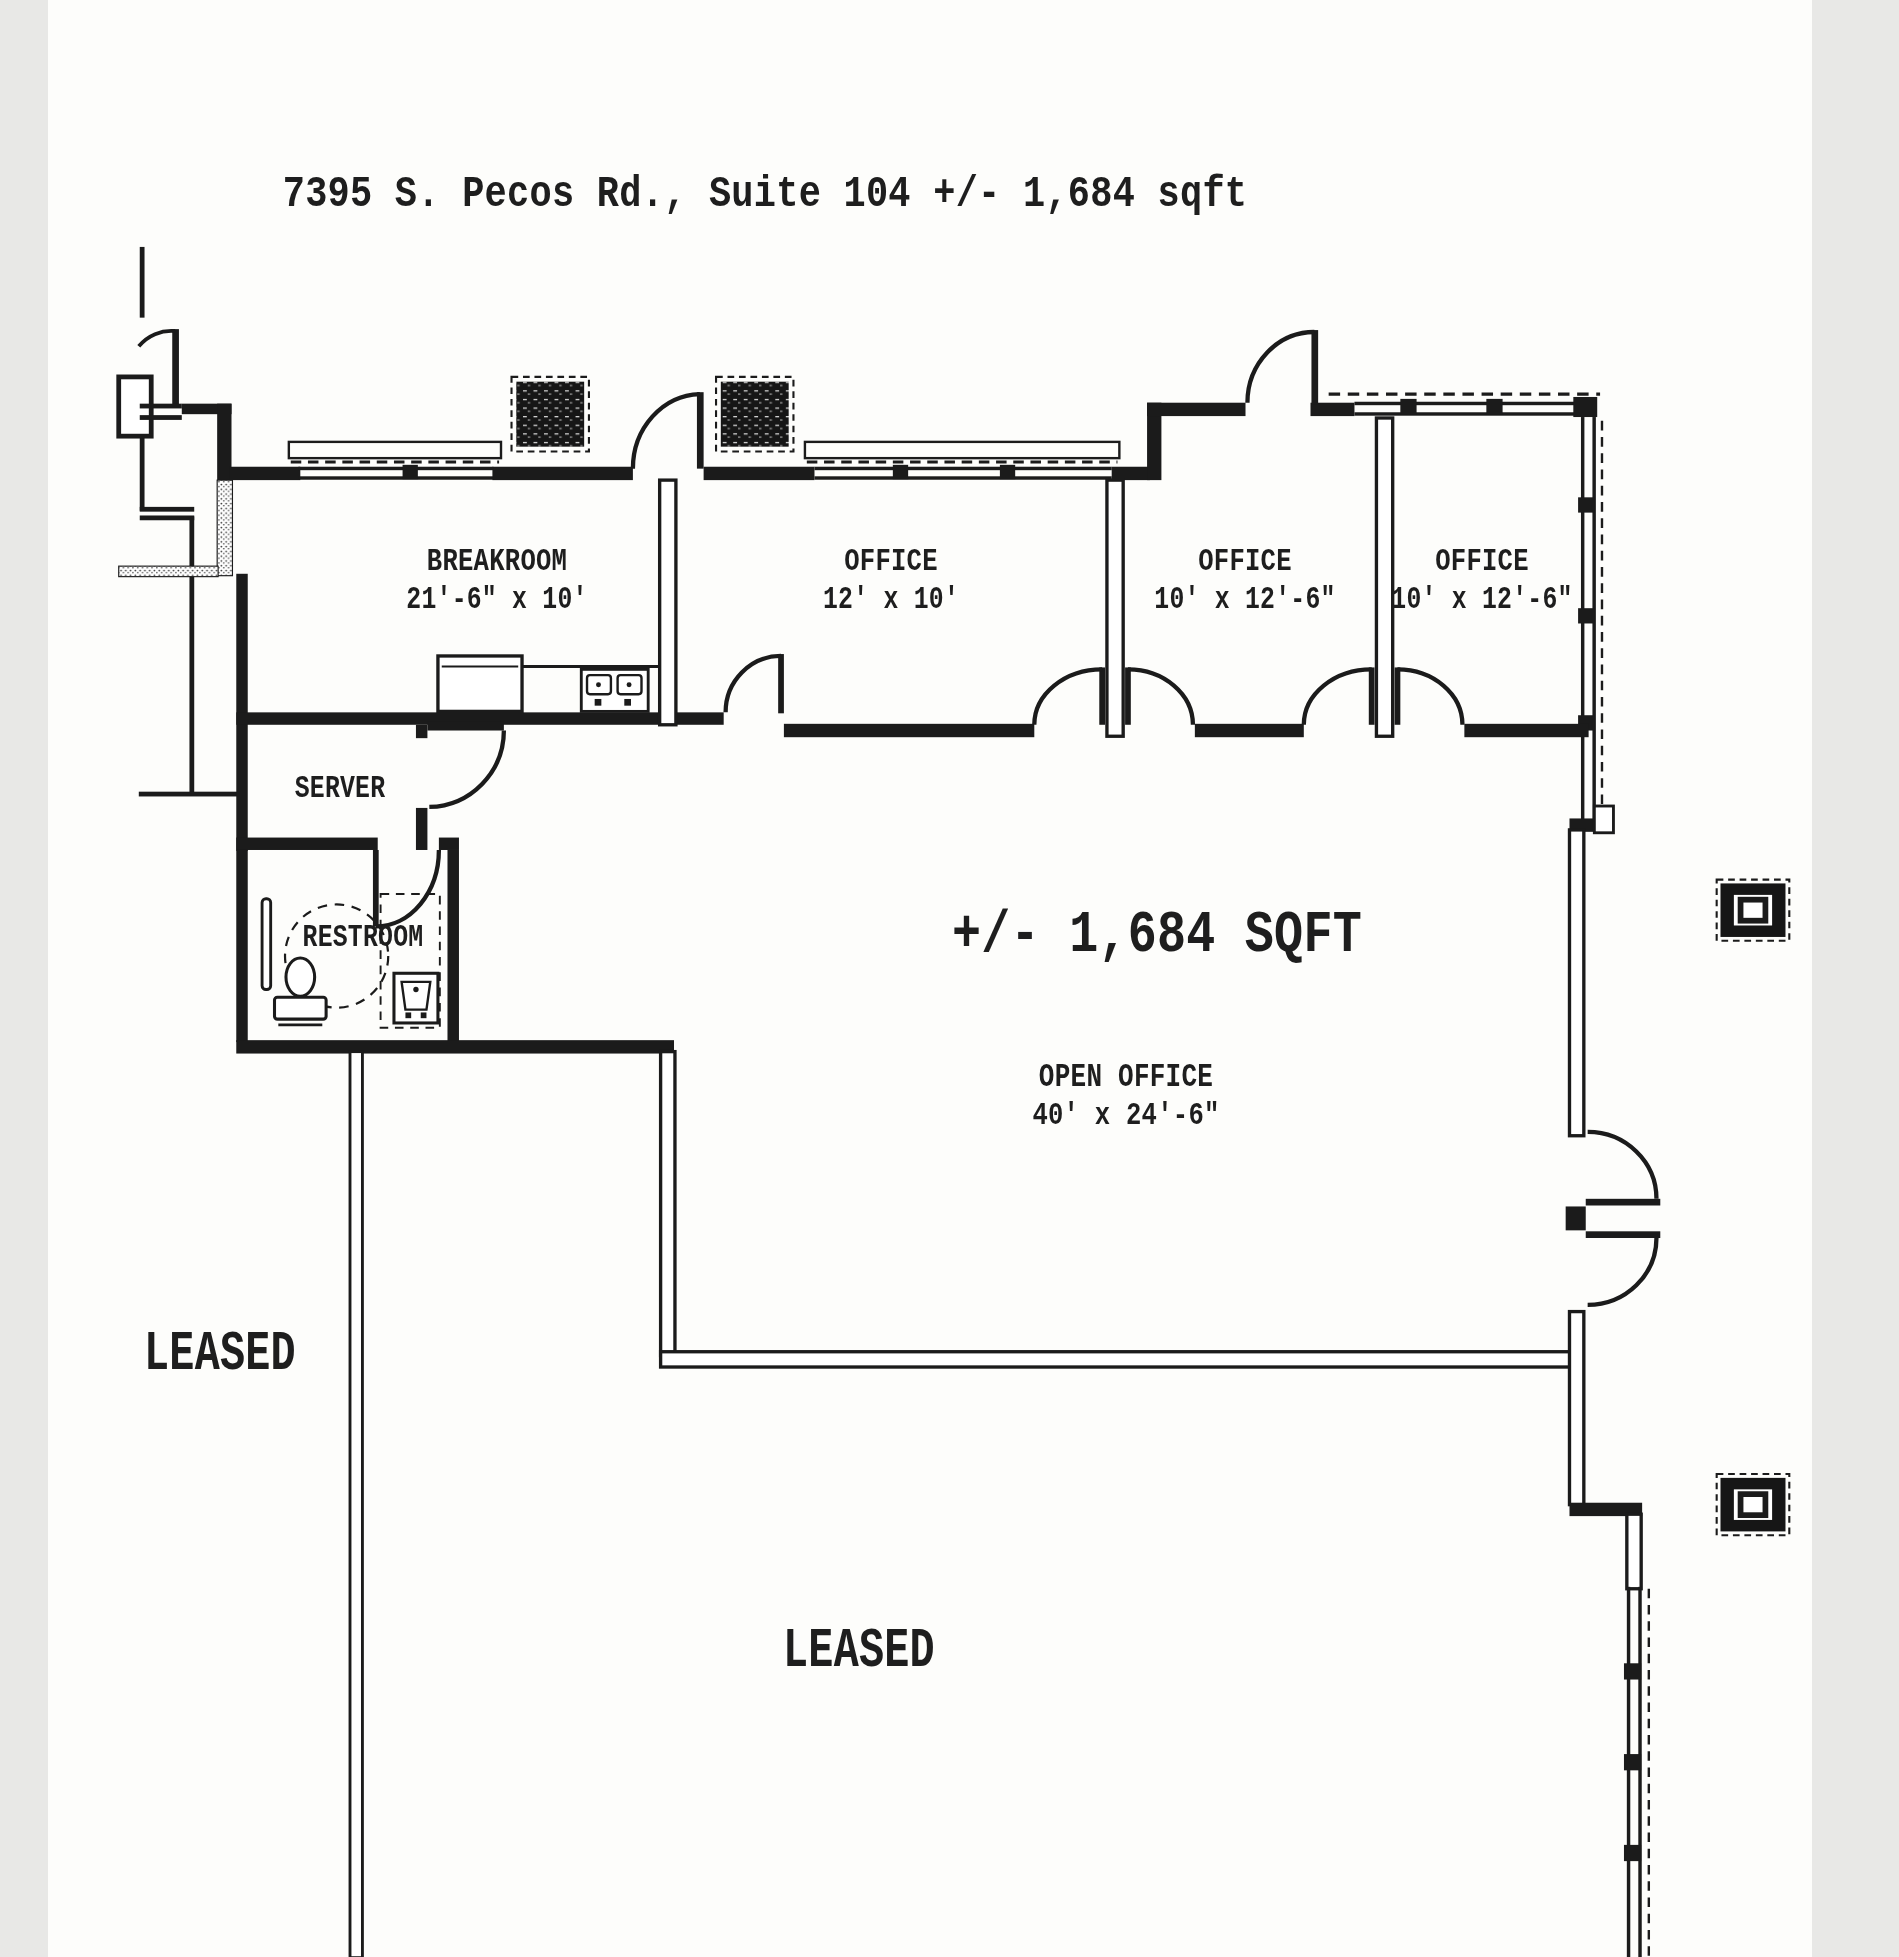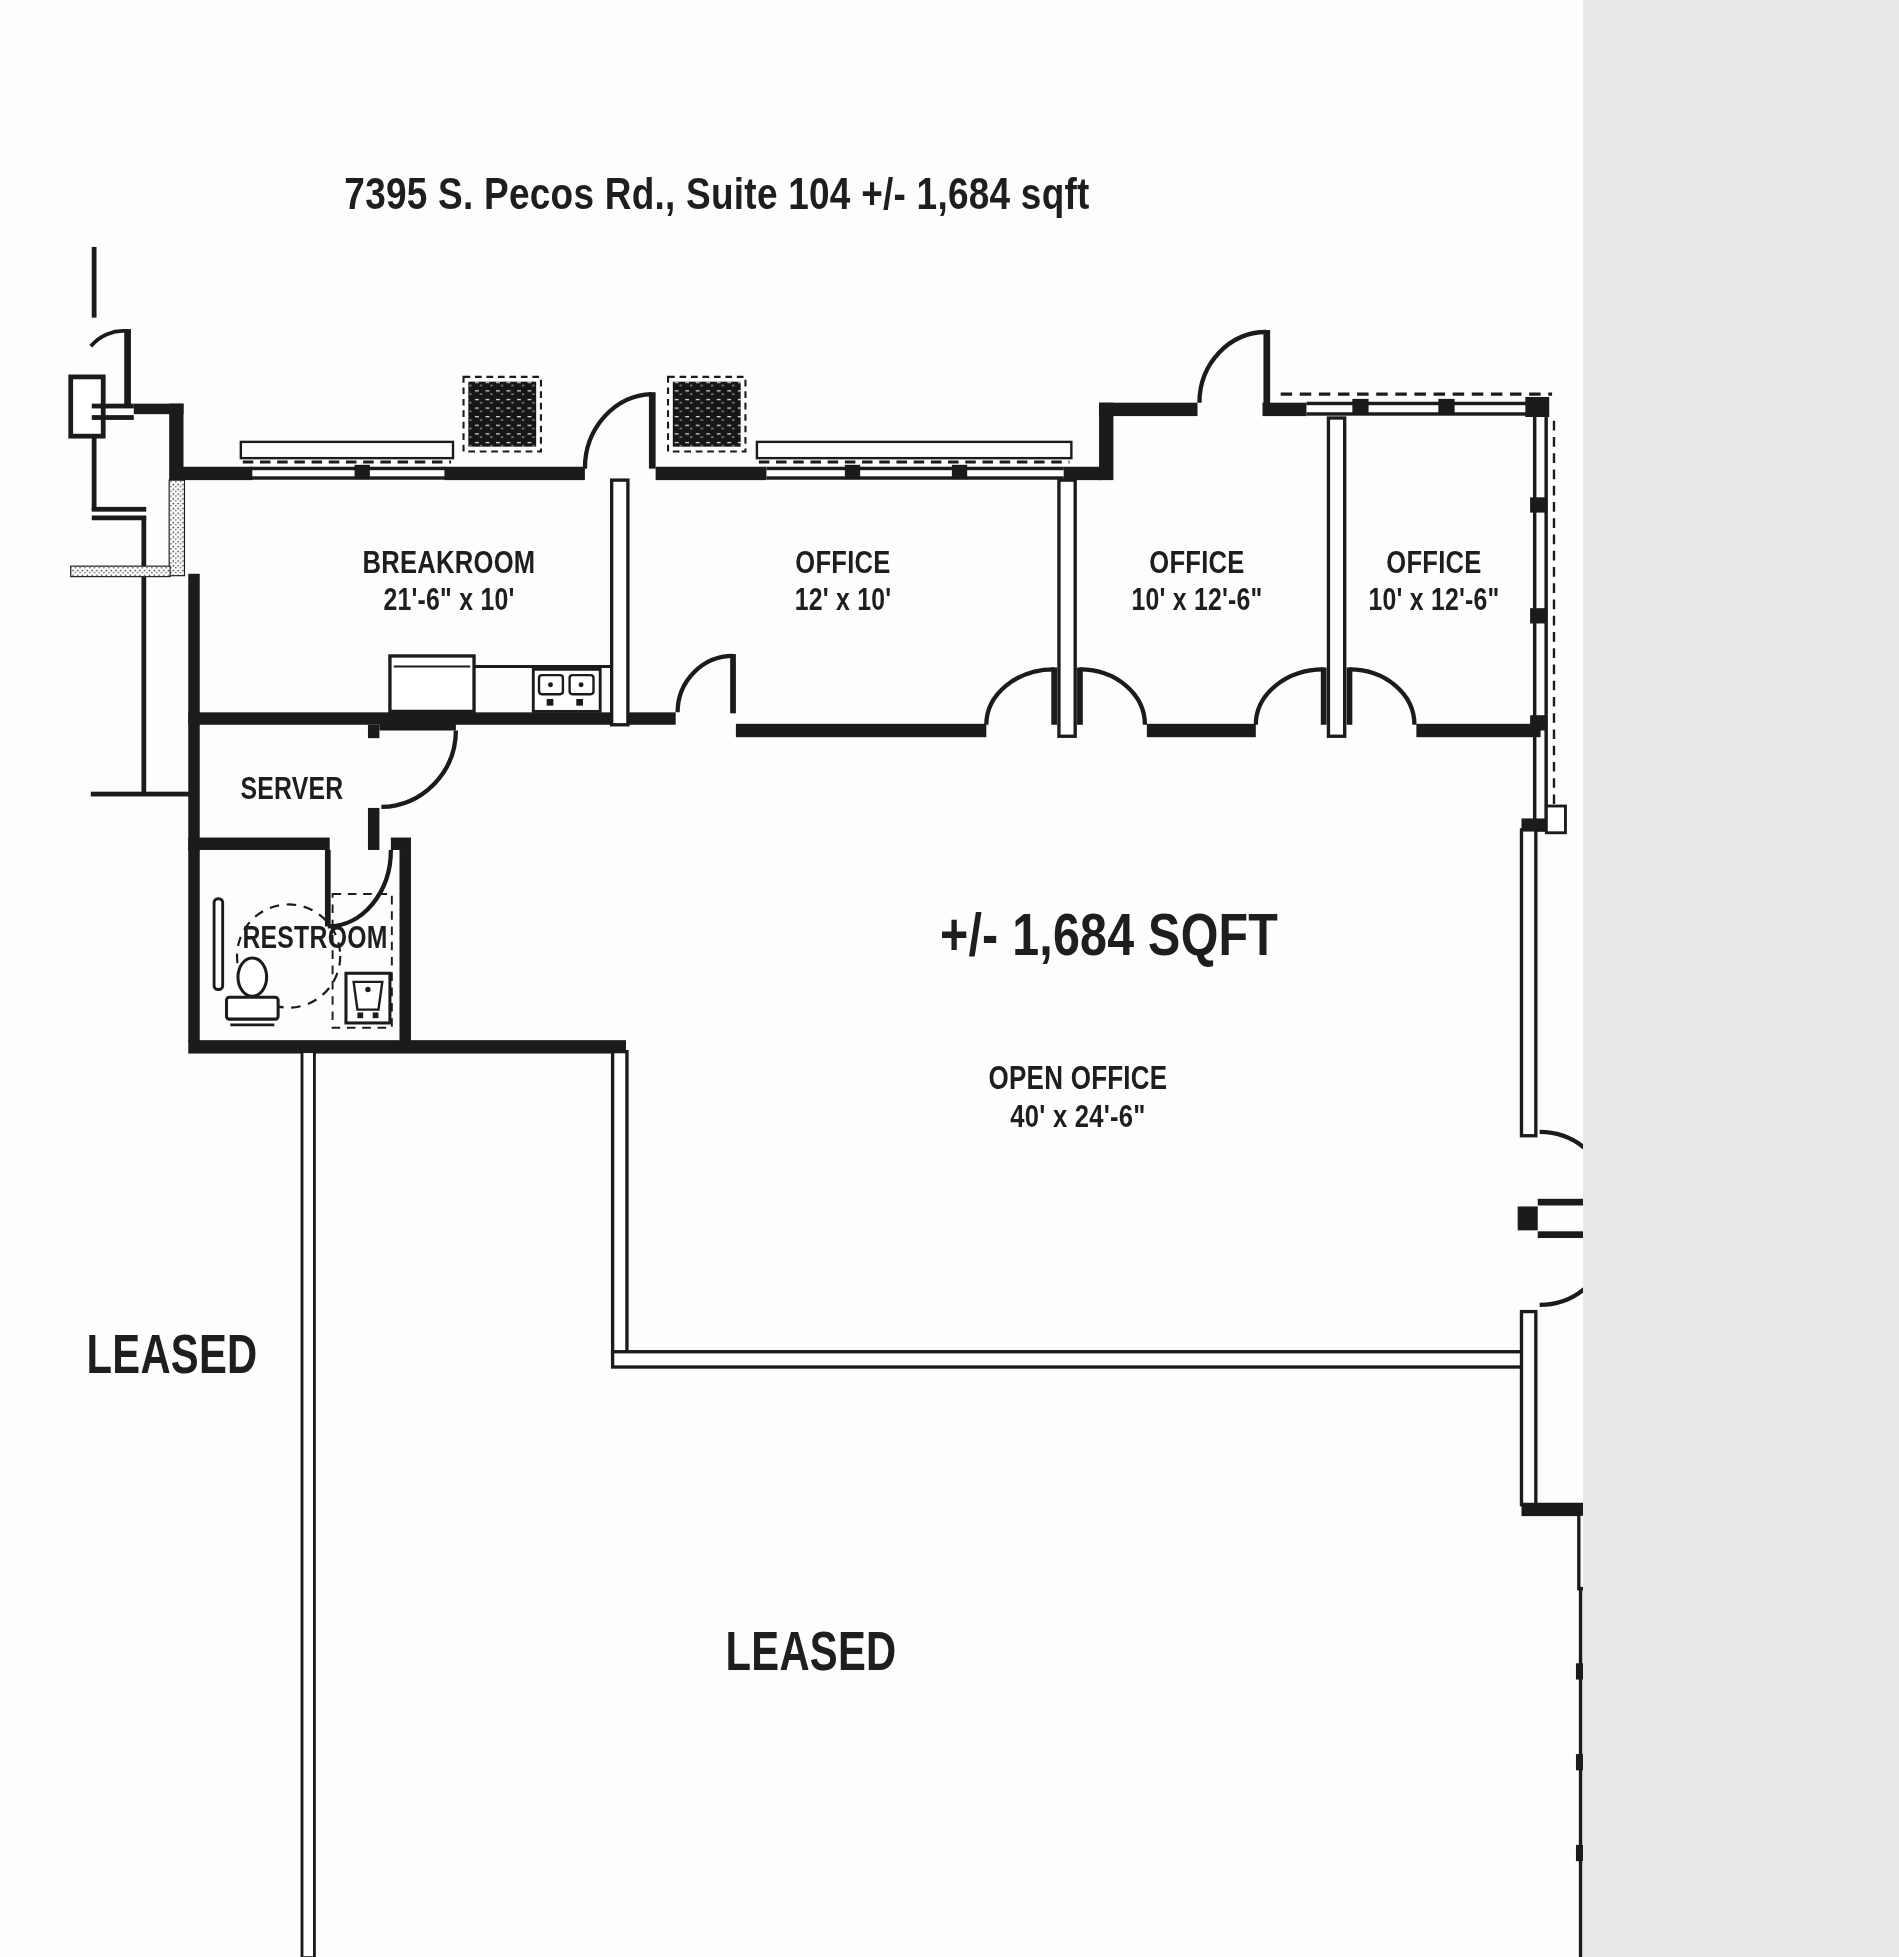--- a/index.html
+++ b/index.html
@@ -1,22 +1,23 @@
 <!DOCTYPE html>
 <html><head>
 <meta charset="utf-8">
 <style>
   html,body{margin:0;padding:0;background:#e8e8e6;}
   #canvas{
     position:relative;
-    width:1583px;height:1958px;
+    width:1764px;height:1958px;
     background:#fdfdfb;
     overflow:hidden;
-    font-family:Liberation Sans, sans-serif;
+    font-family:Liberation Mono, monospace;
     color:#1e1e1e;
+    margin-left:48px;
   }
   #plan-svg{position:absolute;left:0;top:0;}
   .lbl{
     position:absolute;
     white-space:nowrap;
     font-weight:700;
     color:#1e1e1e;
     transform:translate(-50%,-50%) scaleX(0.8);
     letter-spacing:0.3px;
     line-height:1;

